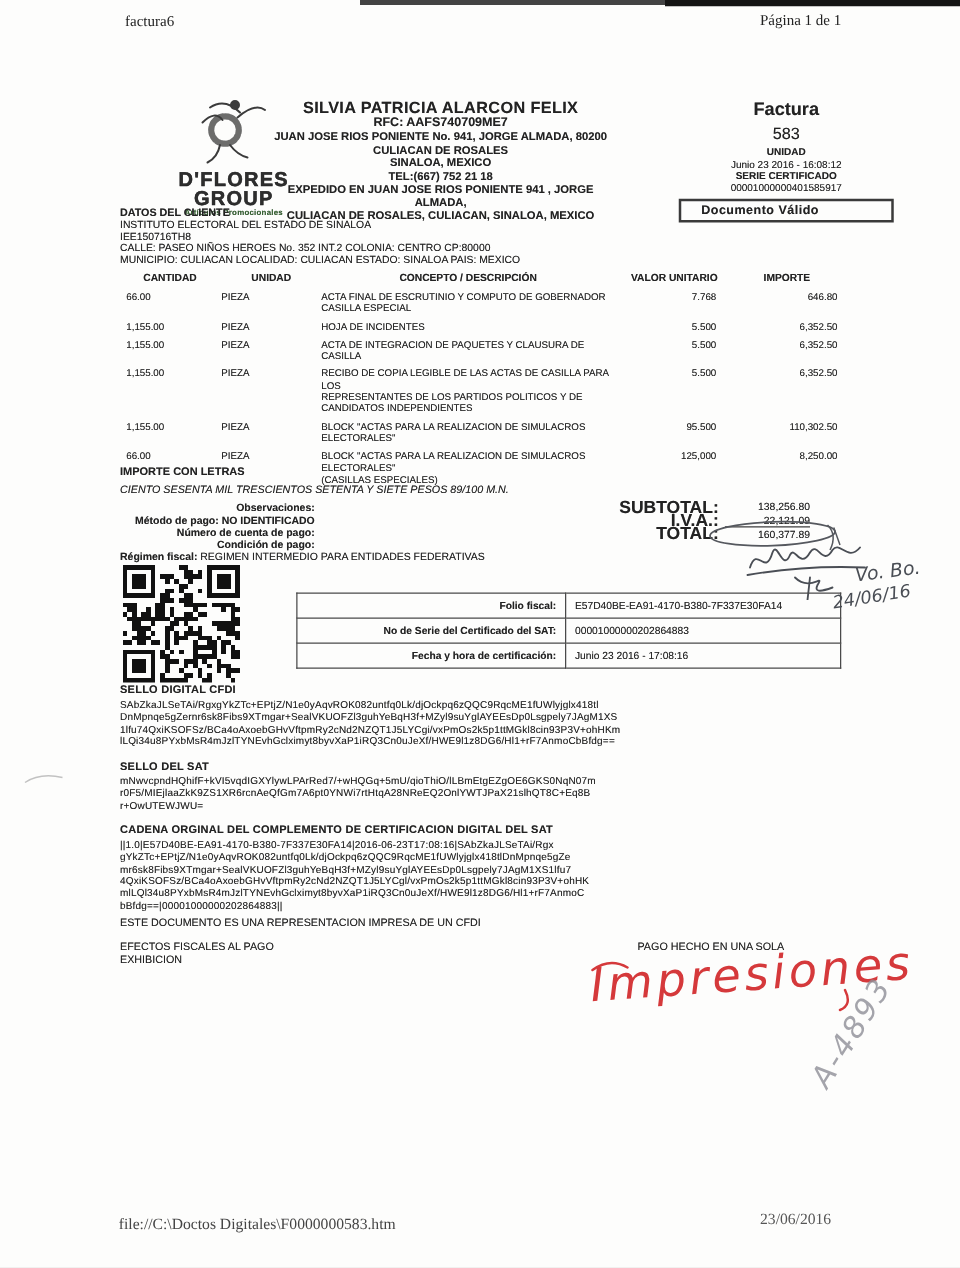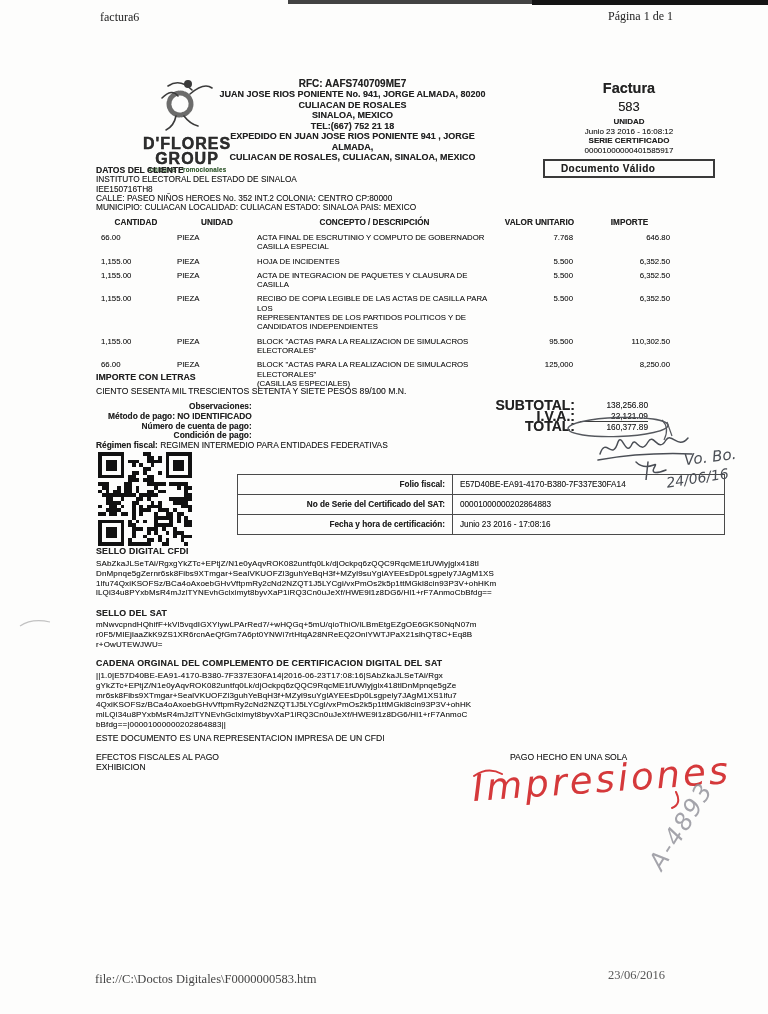--- a/index.html
+++ b/index.html
@@ -32,21 +32,21 @@
   .tbl-row{font-size:7.8px;line-height:9.3px;margin-bottom:5px;}
   .cell-qty{padding-left:6px;}
   .cell-price,.cell-amt{text-align:right;}
   .cell-price{padding-right:14px;}
   .cell-amt{padding-right:2px;}
   
   .tot-label{font-size:14px;font-weight:700;line-height:10.5px;text-align:right;}
   .tot-val{font-size:8.3px;line-height:10.5px;text-align:right;}
   .iva-underline{border-bottom:1px solid #3c3c3c;}
   
-  .cert{border-collapse:collapse;width:488px;}
+  .cert{border-collapse:collapse;width:436px;}
   .cert td{border:1.4px solid #4a4a4a;height:19px;font-size:8.2px;padding:0 7px;}
   .cert td.lbl{width:200px;text-align:right;font-weight:700;}
   
   .seal-title{font-size:8.8px;font-weight:700;letter-spacing:.2px;}
   .seal-text{font-size:8px;line-height:9.8px;letter-spacing:.15px;word-break:break-all;}
   .notice{font-size:8.6px;line-height:10px;}
   
   .hand-red{color:#d5393b;font-size:37px;font-style:italic;letter-spacing:3px;
             text-shadow:none;font-family:"DejaVu Sans",sans-serif;}
   .hand-pen{color:#4a4e55;font-style:italic;font-family:"DejaVu Sans",sans-serif;text-shadow:none;}
@@ -78,20 +78,21 @@
         <path d="M52,40 Q58,48 66,50"></path>
         <circle cx="56" cy="8" r="3.2" fill="#3b3b3b"></circle>
       </g>
     </svg>
     <div class="logo-name c">D'FLORES</div>
     <div class="logo-name c">GROUP</div>
     <div class="logo-tag c">Artículos Promocionales</div>
   </div>
 
   <div class="abs c" style="left:215px;top:78px;width:275px;">
+    <div class="b issuer-name">SILVIA PATRICIA ALARCON FELIX</div>
     <div class="b" style="font-size:10px;">RFC: AAFS740709ME7</div>
     <div class="b issuer-sub">JUAN JOSE RIOS PONIENTE No. 941, JORGE ALMADA, 80200</div>
     <div class="b issuer-sub">CULIACAN DE ROSALES</div>
     <div class="b issuer-sub">SINALOA, MEXICO</div>
     <div class="b issuer-sub">TEL:(667) 752 21 18</div>
     <div class="b issuer-sub ml" style="margin-top:0;">EXPEDIDO EN JUAN JOSE RIOS PONIENTE 941 , JORGE ALMADA,
 CULIACAN DE ROSALES, CULIACAN, SINALOA, MEXICO</div>
   </div>
 
   <div class="abs c" style="left:497px;top:80px;width:172px;margin-left:46px;">
@@ -169,21 +170,21 @@
 ELECTORALES"
 (CASILLAS ESPECIALES)</div>
         <div class="cell-price">125,000</div>
         <div class="cell-amt">8,250.00</div>
       </div>
     </div>
   </div>
 
   <div class="abs" style="left:96px;top:372px;">
     <div class="b" style="font-size:8.8px;">IMPORTE CON LETRAS</div>
-    <div style="font-size:8.6px;margin-top:4px;">CIENTO SESENTA MIL TRESCIENTOS SETENTA Y SIETE PESOS 89/100 M.N.</div>
+    <div style="font-size:8.6px;margin-top:4px;font-style:italic;">CIENTO SESENTA MIL TRESCIENTOS SETENTA Y SIETE PESOS 89/100 M.N.</div>
   </div>
 
   <div class="abs b" style="left:108px;top:402px;font-size:8.4px;line-height:9.8px;text-align:right;">
     <div>Observaciones:</div>
     <div>Método de pago: NO IDENTIFICADO</div>
     <div>Número de cuenta de pago:</div>
     <div>Condición de pago:</div>
   </div>
 
   <div class="abs" style="left:480px;top:400px;width:95px;">

